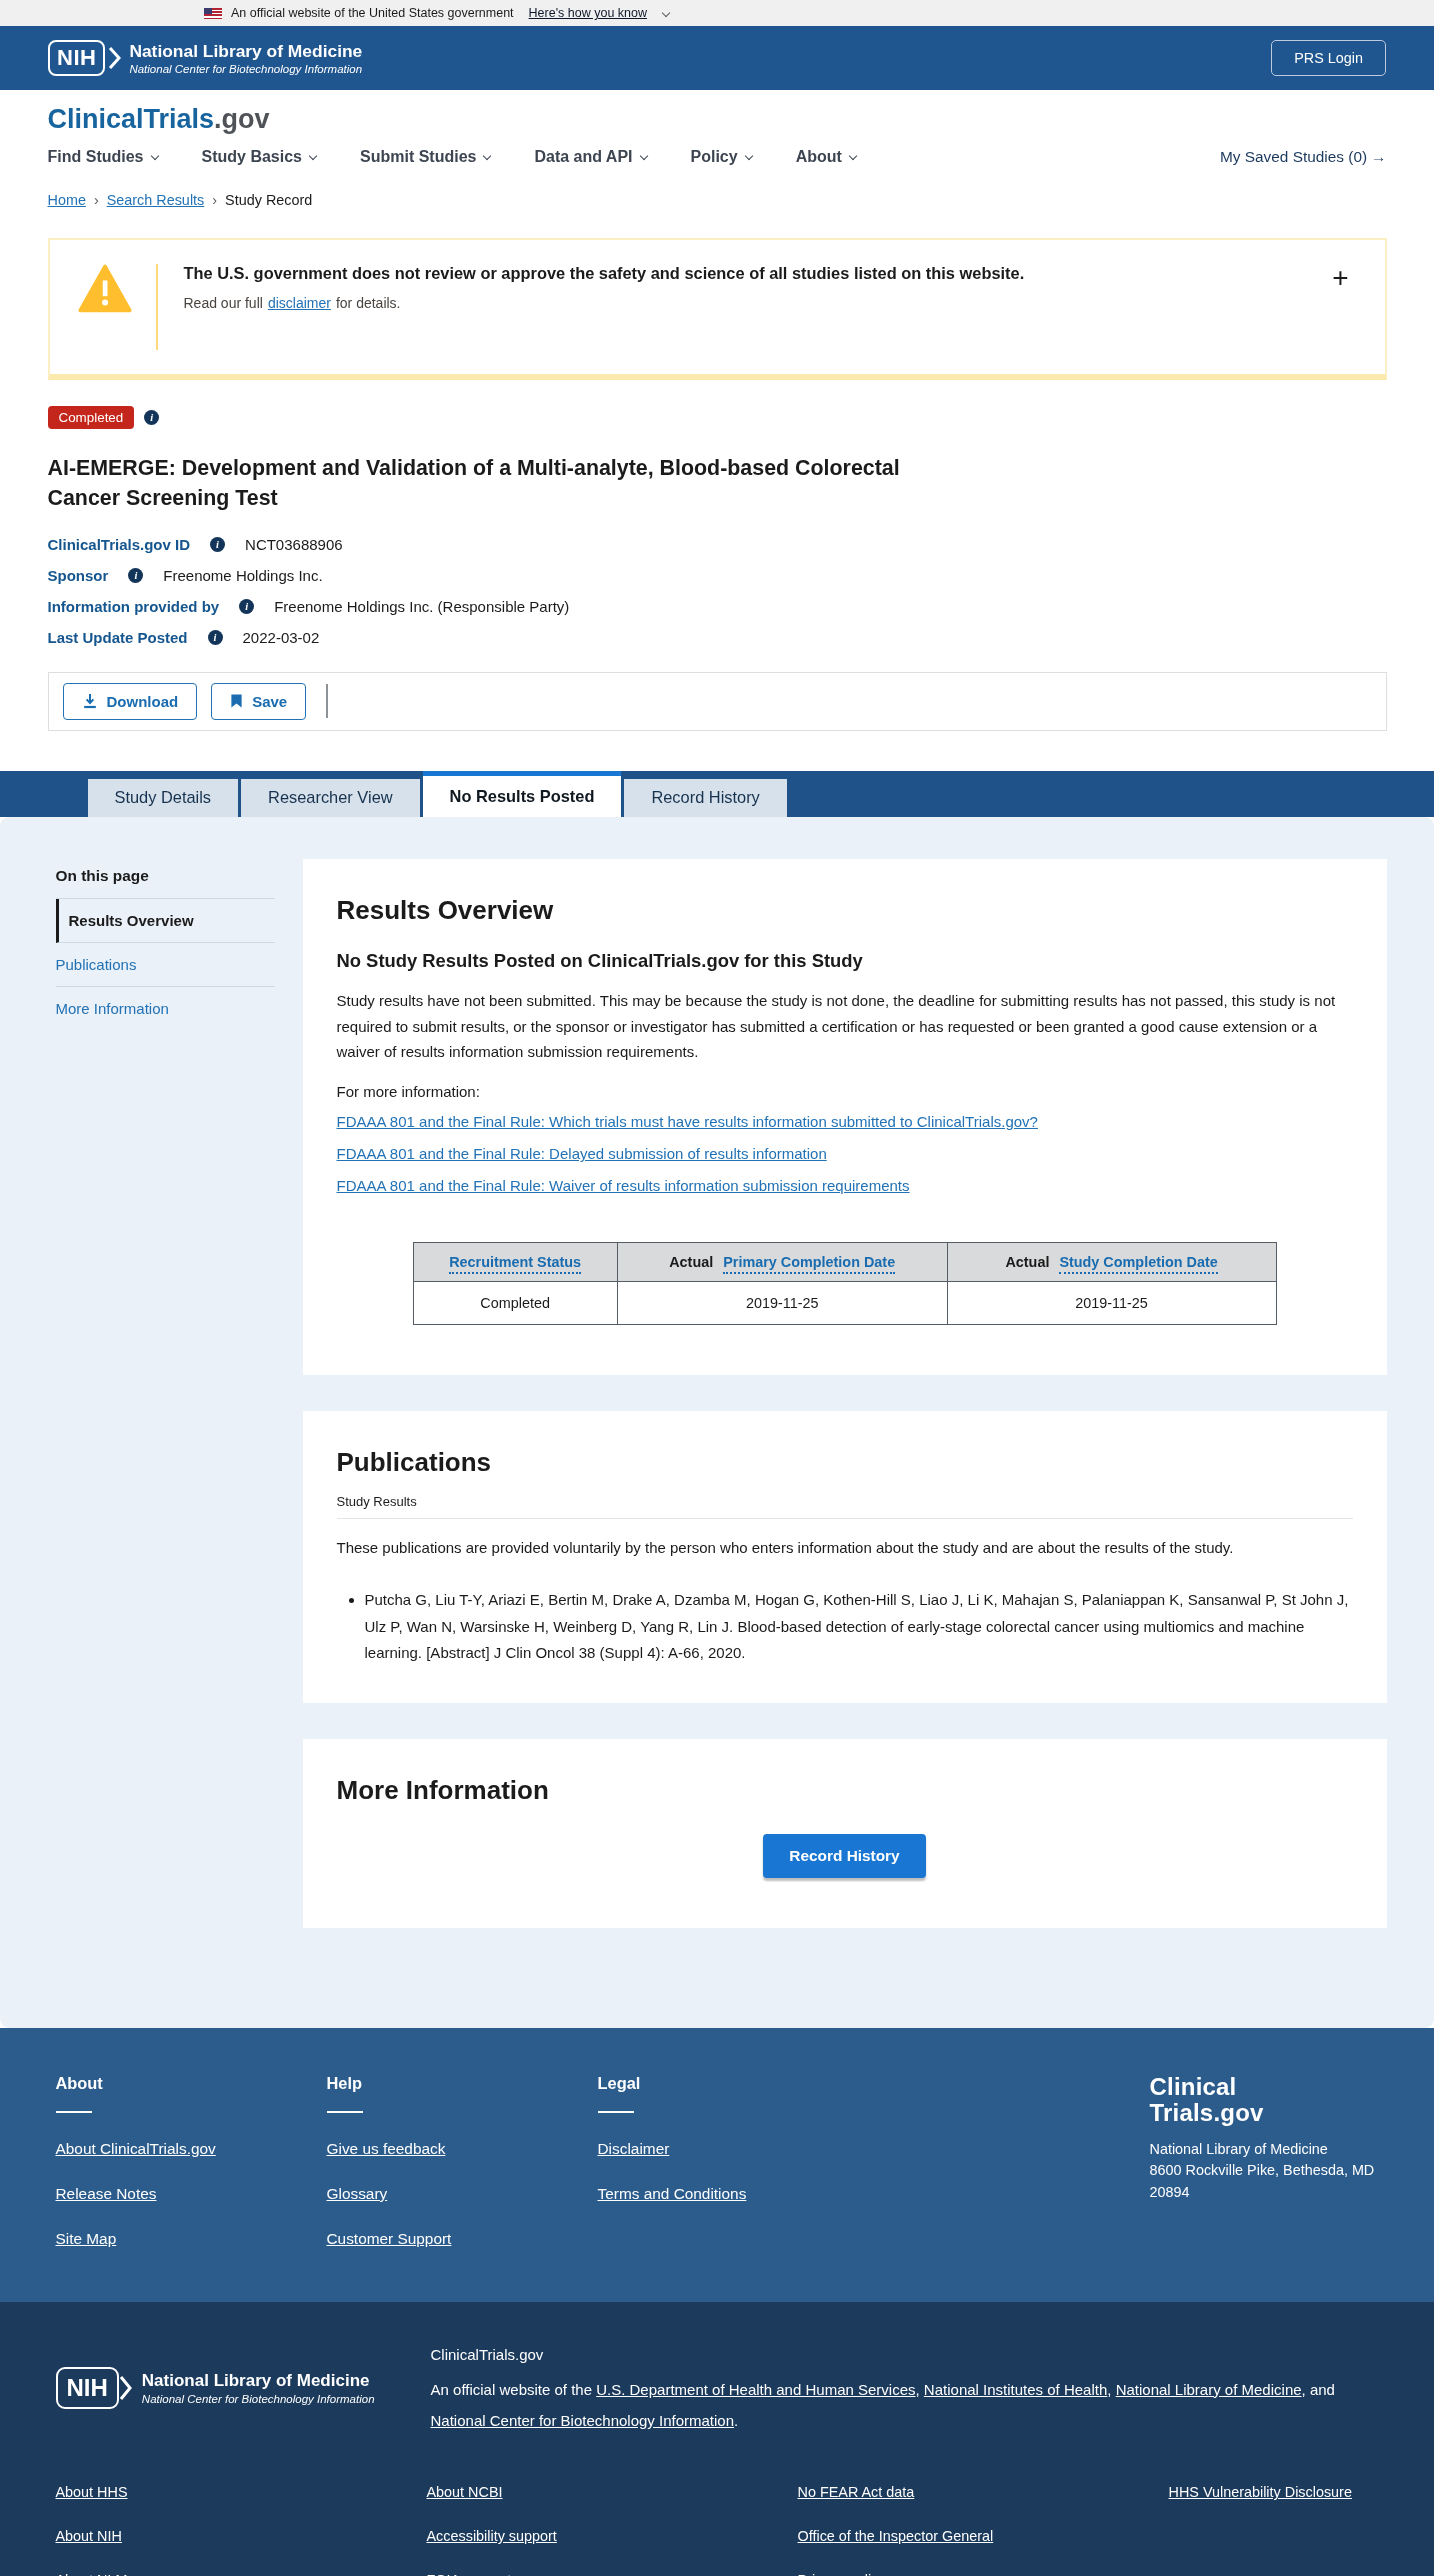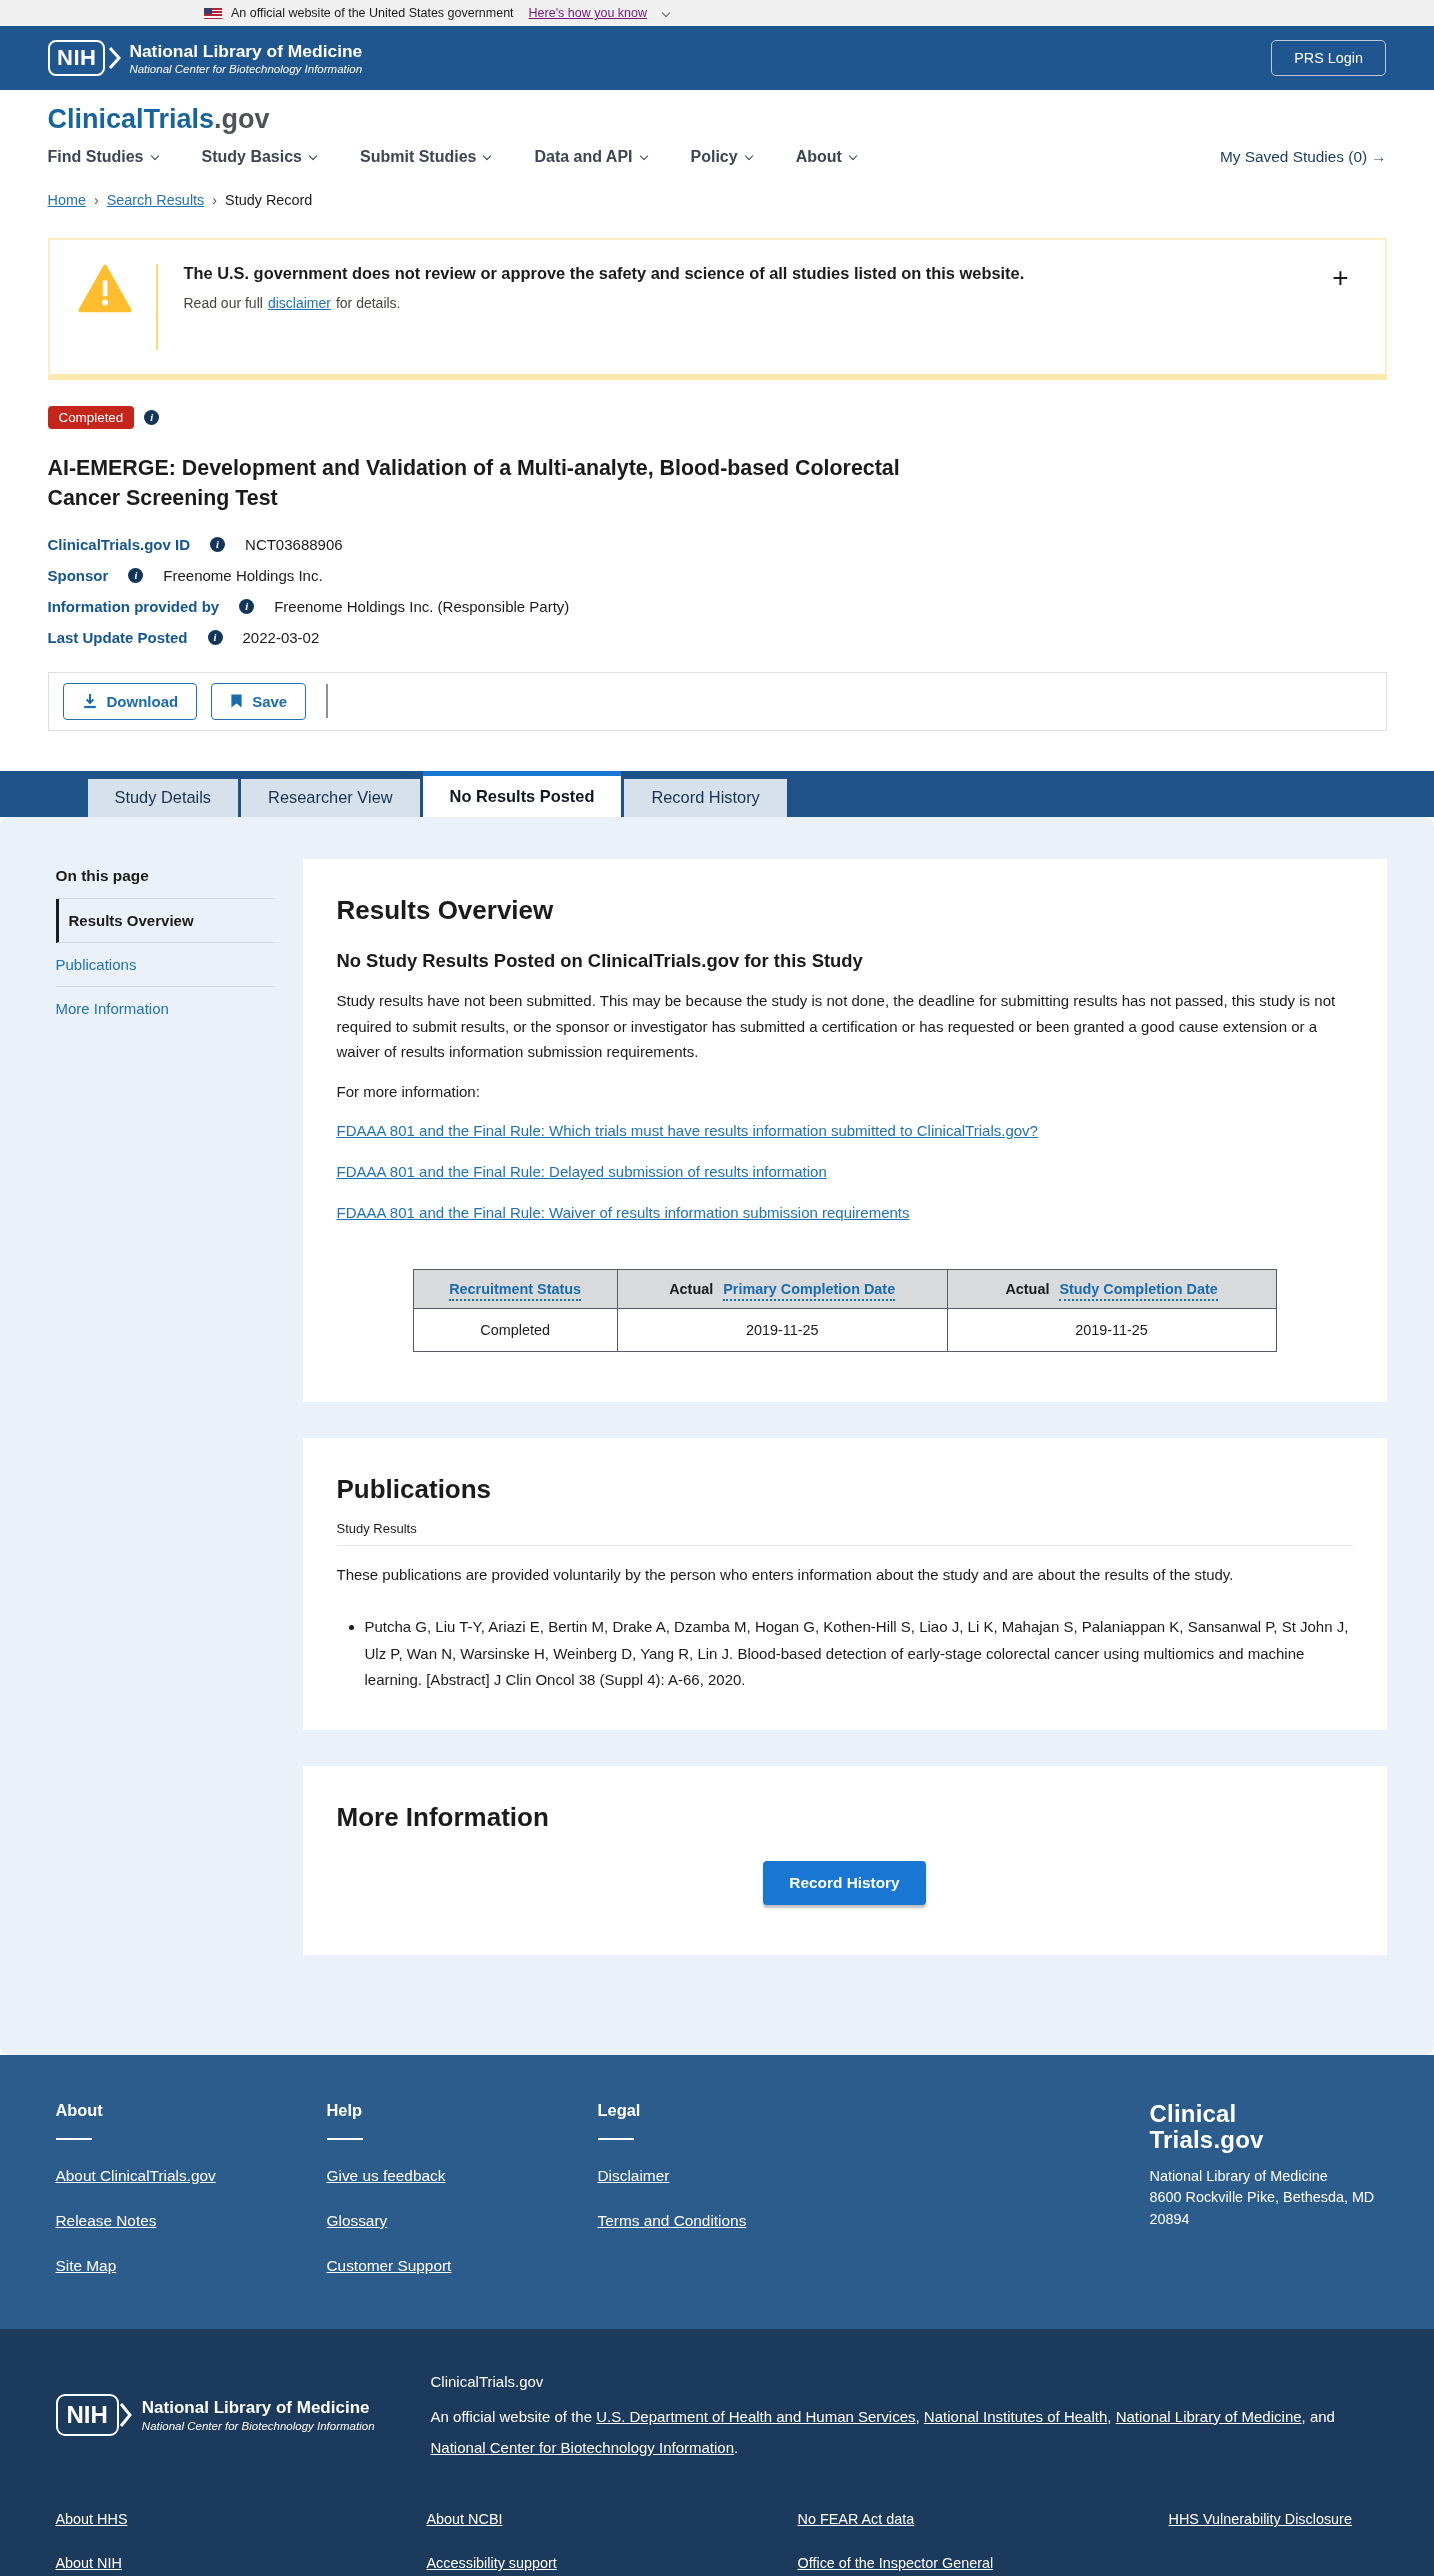--- a/index.html
+++ b/index.html
@@ -14,21 +14,21 @@
 
   
   .gov-banner {
     height: 26px; background: #f0f0f0;
     display: flex; align-items: center; gap: 9px;
     padding-left: 204px; font-size: 12.5px; color: #1b1b1b;
   }
   .flag { width: 18px; height: 11px; position: relative; flex: 0 0 auto;
     background: repeating-linear-gradient(to bottom,#b22234 0 1.6px,#fff 1.6px 3.2px); }
   .flag .canton { position:absolute; left:0; top:0; width:8px; height:6px; background:#3c3b6e; display:block; }
-  .gov-banner a { color:#701a75; margin-left: 6px; text-align: right; }
+  .gov-banner a { color:#0f172a; margin-left: 6px; text-align: right; }
   .chev { width:6px; height:6px; border-right:1.5px solid currentColor; border-bottom:1.5px solid currentColor;
     display:inline-block; transform:rotate(45deg); margin-left:7px; vertical-align:2px; }
   .gov-banner .chev { color:#5c5c5c; vertical-align:1px; }
 
   
   .nih-header { height: 64px; background:#20568f; display:flex; align-items:center; justify-content:space-between; padding:0 48px; }
   .nih-left { display:flex; align-items:center; gap:10px; }
   .nih-logo { display:flex; align-items:center; color:#fff; }
   .nih-box { border:2.5px solid #fff; border-radius:8px; font-size:22px; font-weight:bold; padding:3px 7px; letter-spacing:0.5px; }
   .nih-chev { margin-left:3px; }
@@ -98,21 +98,21 @@
   .onpage-item.current { font-weight:600; color:#1b1b1b; border-left:3px solid #1b1b1b; padding-left:10px; }
   .onpage-item a { color:#2272b5; text-decoration:none; }
   .onpage-item:last-child { border-bottom:none; }
 
   .main-col { flex:1; min-width:0; }
   .card { background:#fff; padding: 36px 34px; margin-bottom: 36px; }
   .card h2 { font-size:26px; font-weight:bold; }
   .card h3 { font-size:18.4px; font-weight:bold; margin-top:24px; }
   .card p.body { font-size:15px; line-height:1.72; margin-top:16px; }
   .more-info-label { font-size:15px; margin-top:18px; }
-  .fd-link { display:table; font-size:15px; color:#2272b5; margin-top:20px; line-height:1.4; }
+  .fd-link { display:table; font-size:15px; color:#2272b5; margin-top:11px; line-height:1.4; }
 
   .result-table-wrap { width:864px; margin: 46px auto 14px; }
   table.result-table { border-collapse:collapse; width:100%; font-size:14.4px; }
   .result-table th { background:#d9dadb; border:1px solid #565c65; padding:11px 8px; text-align:center; font-weight:bold; }
   .result-table td { background:#fff; border:1px solid #565c65; padding:13px 8px; text-align:center; }
   .hdr-prefix { color:#1b1b1b; margin-right:10px; }
   .hdr-link { color:#1a6cb0; border-bottom:2px dotted #1a6cb0; padding-bottom:2px; cursor:pointer; }
   .col-status { width:200px; } .col-pc { width:323px; } .col-sc { width:322px; }
 
   .section-label { font-size:13px; margin-top:16px; padding-bottom:9px; border-bottom:1px solid #e3e6e8; }

